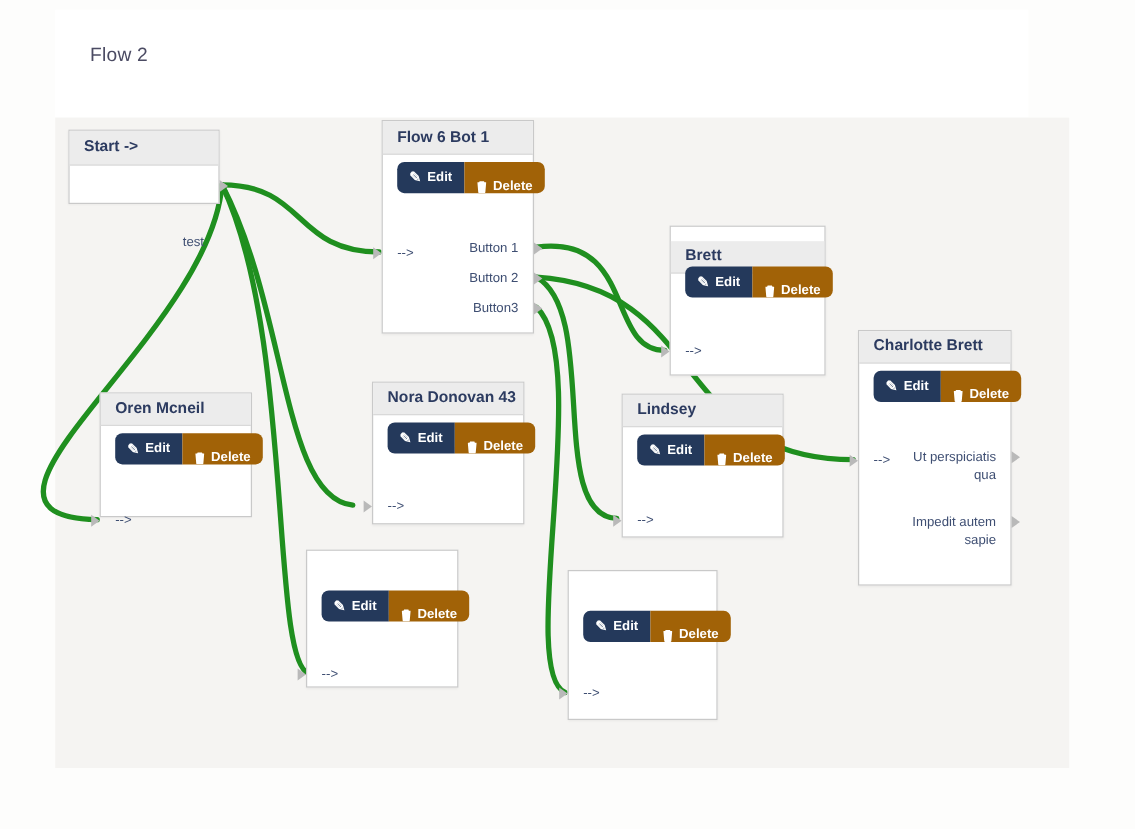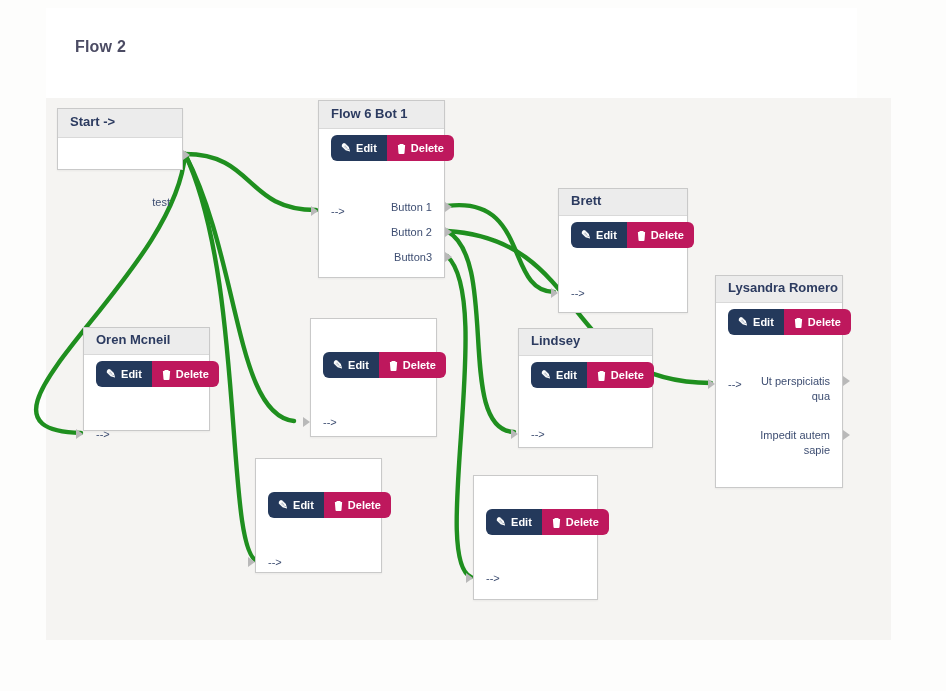--- a/index.html
+++ b/index.html
@@ -7,21 +7,21 @@
     width:946px;height:691px;position:relative;overflow:hidden;
     background:#fdfdfc;
     font-family:"Liberation Sans", sans-serif;
   }
   .header-panel{
     position:absolute;left:46px;top:8px;width:811px;height:90px;
     background:#ffffff;
   }
   .page-title{
     position:absolute;left:29px;top:30px;
-    font-size:16px;color:#4b4b63;letter-spacing:.2px;font-weight:bold;
+    font-size:16px;color:#4b4b63;letter-spacing:.2px;
   }
   .canvas{
     position:absolute;left:46px;top:98px;width:845px;height:542px;
     background:#f5f4f2;
   }
   .edges{
     position:absolute;left:0;top:0;width:946px;height:691px;
     z-index:1;pointer-events:none;
   }
   .edge{fill:none;stroke:#1f8f1f;stroke-width:4.4;stroke-linecap:round;}
@@ -35,21 +35,21 @@
     padding:0 12px;font-size:13px;font-weight:700;color:#2c3b60;
     white-space:nowrap;overflow:hidden;
   }
   .btn-row{position:absolute;left:12px;display:flex;}
   .btn{
     height:26px;display:flex;align-items:center;gap:5px;padding:0 10px;
     border:none;color:#fff;font-size:11px;font-weight:700;cursor:pointer;
     font-family:"Liberation Sans", sans-serif;
   }
   .btn.edit{background:#24395b;border-radius:6px 0 0 6px;}
-  .btn.delete{background:#be185d;border-radius:0 6px 6px 0;}
+  .btn.delete{background:#a16207;border-radius:0 6px 6px 0;align-items:flex-end;}
   .btn .icon{font-size:12px;line-height:1;}
   .port-row{
     position:absolute;height:18px;line-height:18px;
     font-size:11px;color:#3e4e72;white-space:nowrap;
   }
   .input-row{left:12px;}
   .output-row{right:12px;text-align:right;}
   .output-row.multi{white-space:normal;width:72px;line-height:15px;height:auto;}
   .tri{
     position:absolute;width:0;height:0;z-index:3;
@@ -109,21 +109,21 @@
     </div>
     <span class="tri tri-in" style="top: 105px;"></span>
   <div class="port-row output-row" style="top: 97px;">Button 1</div>
       <span class="tri tri-out" style="top: 101px;"></span>
       <div class="port-row output-row" style="top: 122px;">Button 2</div>
       <span class="tri tri-out" style="top: 126px;"></span>
       <div class="port-row output-row" style="top: 147px; text-align: center;">Button3</div>
       <span class="tri tri-out" style="top: 151px;"></span>
     </div>
     <div class="node" style="left: 558px; top: 188px; width: 130px; height: 125px;">
-    <div class="node-header" style="height: 26px; line-height: 24px;">
+    <div class="node-header" style="height: 26px; line-height: 24px; margin-top: 12px;">
       <span>Brett</span>
     </div>
     <div class="btn-row" style="top: 33px;">
       <button class="btn edit">
         <span class="icon">✎</span>
         <span>Edit</span>
       </button>
       <button class="btn delete">
         <svg width="9" height="11" viewBox="0 0 10 12">
           <path d="M1 3h8l-.7 8.2a1 1 0 0 1-1 .8H2.7a1 1 0 0 1-1-.8L1 3zM3 1h4l.5 1H9v1H1V2h1.5L3 1z" fill="#ffffff"></path>
@@ -131,21 +131,21 @@
         <span>Delete</span>
       </button>
     </div>
     <div class="port-row input-row" style="top: 95px;">
       <span>--&gt;</span>
     </div>
     <span class="tri tri-in" style="top: 99px;"></span>
   </div>
     <div class="node" style="left: 715px; top: 275px; width: 128px; height: 213px;">
     <div class="node-header" style="height: 26px; line-height: 24px;">
-      <span>Lysandra Romero</span>
+      <span>Charlotte Brett</span>
     </div>
     <div class="btn-row" style="top: 33px;">
       <button class="btn edit">
         <span class="icon">✎</span>
         <span>Edit</span>
       </button>
       <button class="btn delete">
         <svg width="9" height="11" viewBox="0 0 10 12">
           <path d="M1 3h8l-.7 8.2a1 1 0 0 1-1 .8H2.7a1 1 0 0 1-1-.8L1 3zM3 1h4l.5 1H9v1H1V2h1.5L3 1z" fill="#ffffff"></path>
         </svg>
@@ -176,20 +176,23 @@
         </svg>
         <span>Delete</span>
       </button>
     </div>
     <div class="port-row input-row" style="top: 97px;">
       <span>--&gt;</span>
     </div>
     <span class="tri tri-in" style="top: 101px;"></span>
   </div>
     <div class="node" style="left: 310px; top: 318px; width: 127px; height: 119px;">
+    <div class="node-header" style="height: 26px; line-height: 24px;">
+      <span>Nora Donovan 43</span>
+    </div>
     <div class="btn-row" style="top: 33px;">
       <button class="btn edit">
         <span class="icon">✎</span>
         <span>Edit</span>
       </button>
       <button class="btn delete">
         <svg width="9" height="11" viewBox="0 0 10 12">
           <path d="M1 3h8l-.7 8.2a1 1 0 0 1-1 .8H2.7a1 1 0 0 1-1-.8L1 3zM3 1h4l.5 1H9v1H1V2h1.5L3 1z" fill="#ffffff"></path>
         </svg>
         <span>Delete</span>

